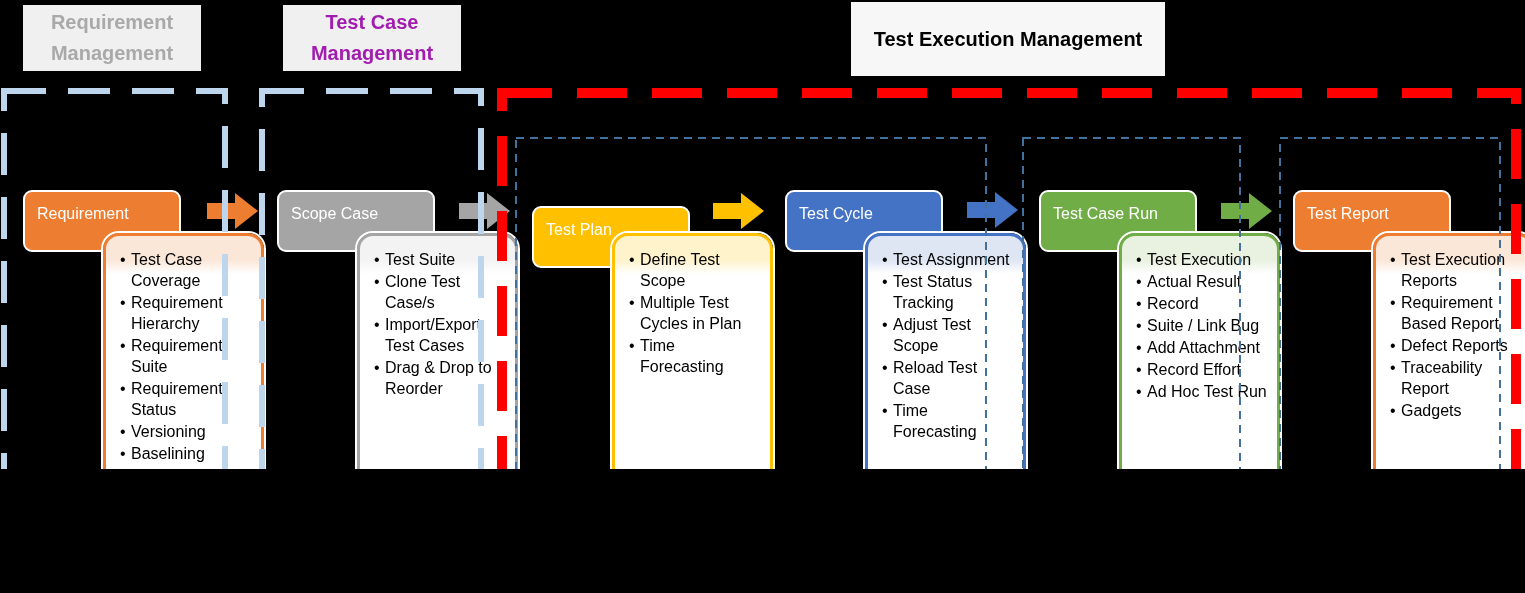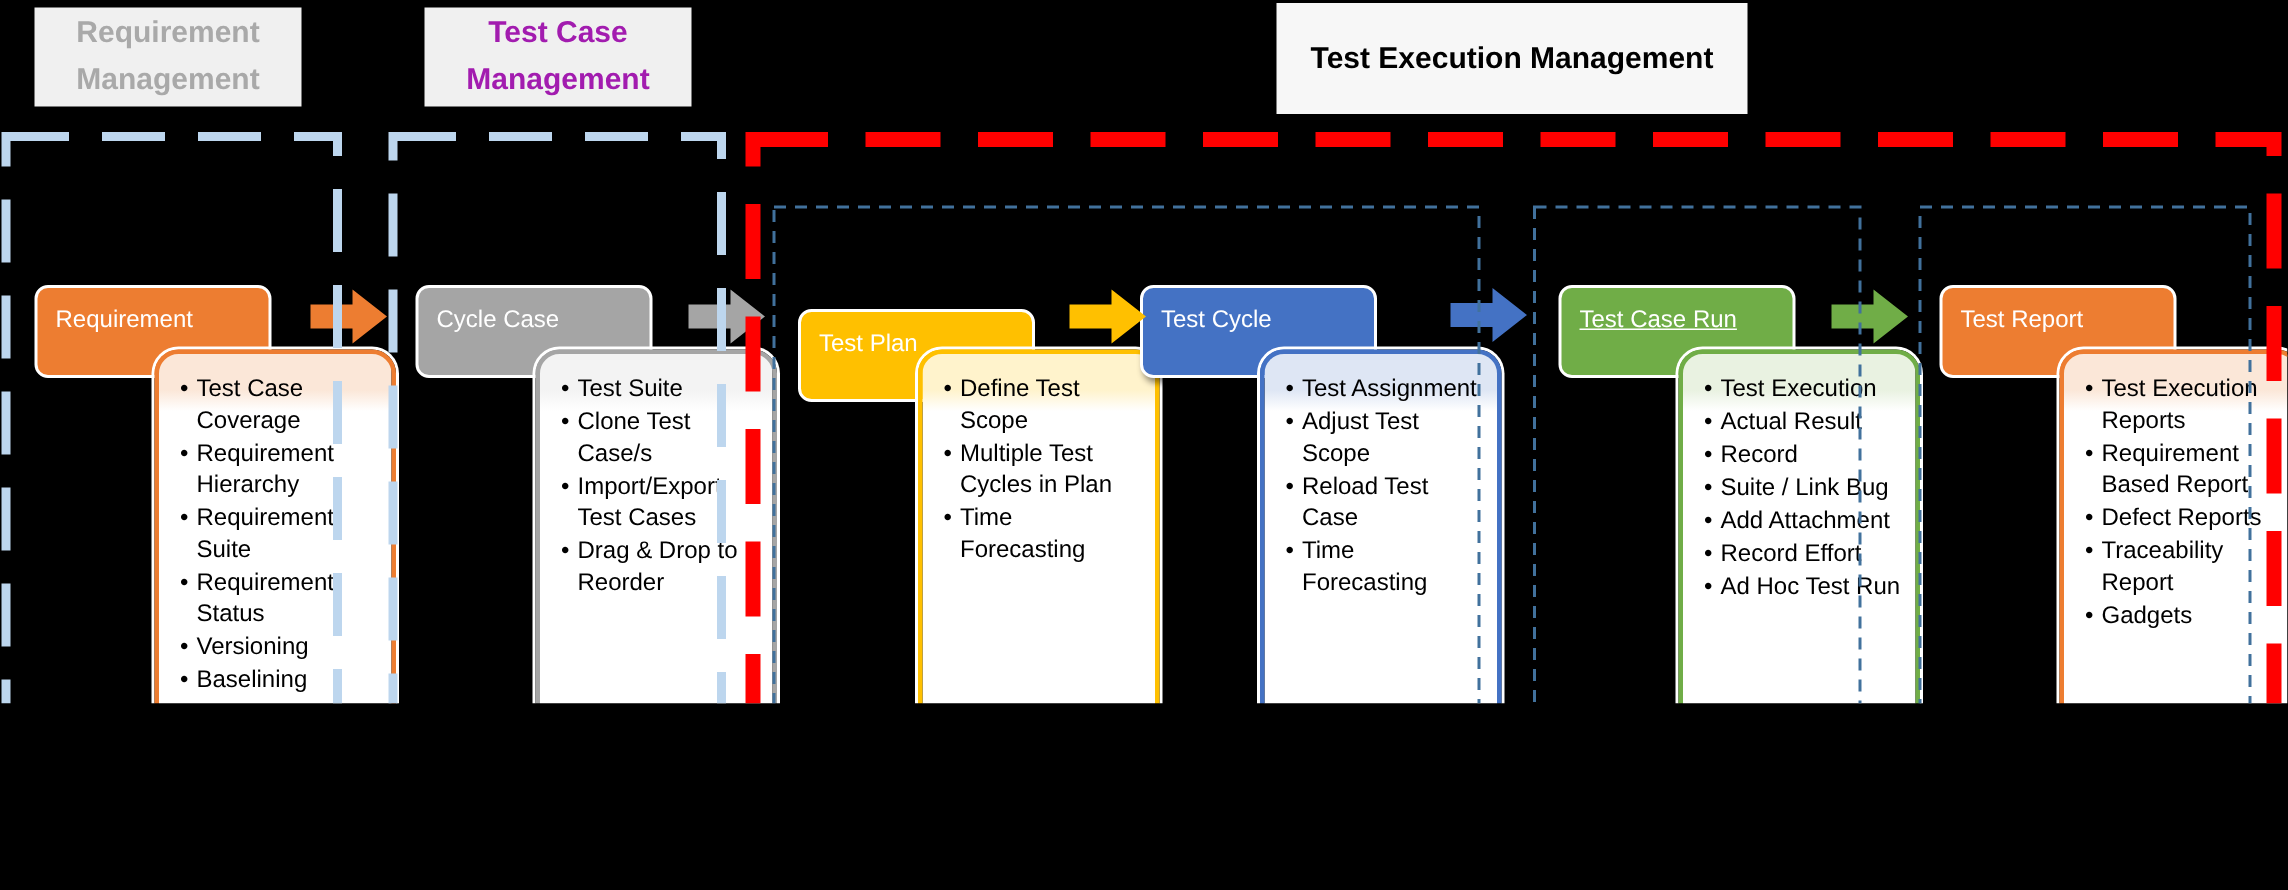--- a/index.html
+++ b/index.html
@@ -10,37 +10,37 @@
   
   .sec-title{
     position:absolute;display:flex;align-items:center;justify-content:center;
     text-align:center;font-weight:bold;font-size:20px;line-height:1.55;z-index:5;
   }
   .t1{left:23px;top:5px;width:178px;height:66px;background:#F0F0F0;color:#A9A9A9;}
   .t2{left:283px;top:5px;width:178px;height:66px;background:#F0F0F0;color:#a21caf;}
   .t3{left:851px;top:2px;width:314px;height:74px;background:#F7F7F7;color:#000;}
   
   .card{position:absolute;top:190px;width:225px;height:300px;z-index:2;}
-  .c1{left:23px;} .c2{left:277px;} .c3{left:532px;} .c4{left:760px;} .c5{left:1039px;} .c6{left:1293px;}
+  .c1{left:23px;} .c2{left:277px;} .c3{left:532px;} .c4{left:785px;} .c5{left:1039px;} .c6{left:1293px;}
   .card-head{
     position:absolute;left:0;top:0;width:158px;height:62px;border-radius:9px;
     border:2px solid #fff;box-sizing:border-box;color:#fff;font-size:16px;
     padding:13px 0 0 12px;box-shadow:2px 3px 4px rgba(0,0,0,.45);
   }
   .card-body{
     position:absolute;left:32px;top:43px;width:161px;height:254px;border-radius:16px;
     box-sizing:border-box;border:3px solid;background:#fff;
     box-shadow:0 0 0 2px #ffffff;
     margin-left:48px;
   }
   .acc-orange{background:#ED7D31;} .bd-orange{border-color:#ED7D31;background:linear-gradient(180deg,#FBE7D8 0,#FBE7D8 24px,#fff 38px);}
   .acc-gray{background:#A5A5A5;}   .bd-gray{border-color:#A5A5A5;background:linear-gradient(180deg,#F3F3F3 0,#F3F3F3 24px,#fff 38px);}
   .acc-gold{background:#FFC000;margin-top:16px;}   .bd-gold{border-color:#FFC000;background:linear-gradient(180deg,#FFF3CC 0,#FFF3CC 24px,#fff 38px);}
   .acc-blue{background:#4472C4;}   .bd-blue{border-color:#4472C4;background:linear-gradient(180deg,#DEE6F4 0,#DEE6F4 24px,#fff 38px);}
-  .acc-green{background:#70AD47;text-decoration:underline;}  .bd-green{border-color:#70AD47;background:linear-gradient(180deg,#E9F2E1 0,#E9F2E1 24px,#fff 38px);}
+  .acc-green{background:#70AD47;}  .bd-green{border-color:#70AD47;background:linear-gradient(180deg,#E9F2E1 0,#E9F2E1 24px,#fff 38px);}
   .bullets{
     margin:0;padding:13px 8px 0 14px;list-style:none;
     font-size:16px;line-height:21px;color:#000;
   }
   .bullets li{position:relative;padding-left:11px;margin-bottom:1px;}
   .bullets li::before{content:"\2022";position:absolute;left:0;top:0;}
   
   .arrow{position:absolute;z-index:3;width:54px;height:40px;}
   .a1{left:205px;top:191px;} .a2{left:457px;top:191px;} .a3{left:711px;top:191px;}
   .a4{left:965px;top:190px;} .a5{left:1219px;top:191px;}
@@ -66,21 +66,21 @@
         <li>Requirement Hierarchy</li>
         <li>Requirement Suite</li>
         <li>Requirement Status</li>
         <li>Versioning</li>
         <li>Baselining</li>
       </ul>
     </div>
   </div>
 
   <div class="card c2">
-    <div class="card-head acc-gray">Cycle Case</div>
+    <div class="card-head acc-gray">Scope Case</div>
     <div class="card-body bd-gray">
       <ul class="bullets">
         <li>Test Suite</li>
         <li>Clone Test Case/s</li>
         <li>Import/Export Test Cases</li>
         <li>Drag &amp; Drop to Reorder</li>
       </ul>
     </div>
   </div>
 
@@ -93,20 +93,21 @@
         <li>Time Forecasting</li>
       </ul>
     </div>
   </div>
 
   <div class="card c4">
     <div class="card-head acc-blue">Test Cycle</div>
     <div class="card-body bd-blue">
       <ul class="bullets">
         <li>Test Assignment</li>
+        <li>Test Status Tracking</li>
         <li>Adjust Test Scope</li>
         <li>Reload Test Case</li>
         <li>Time Forecasting</li>
       </ul>
     </div>
   </div>
 
   <div class="card c5">
     <div class="card-head acc-green">Test Case Run</div>
     <div class="card-body bd-green">

